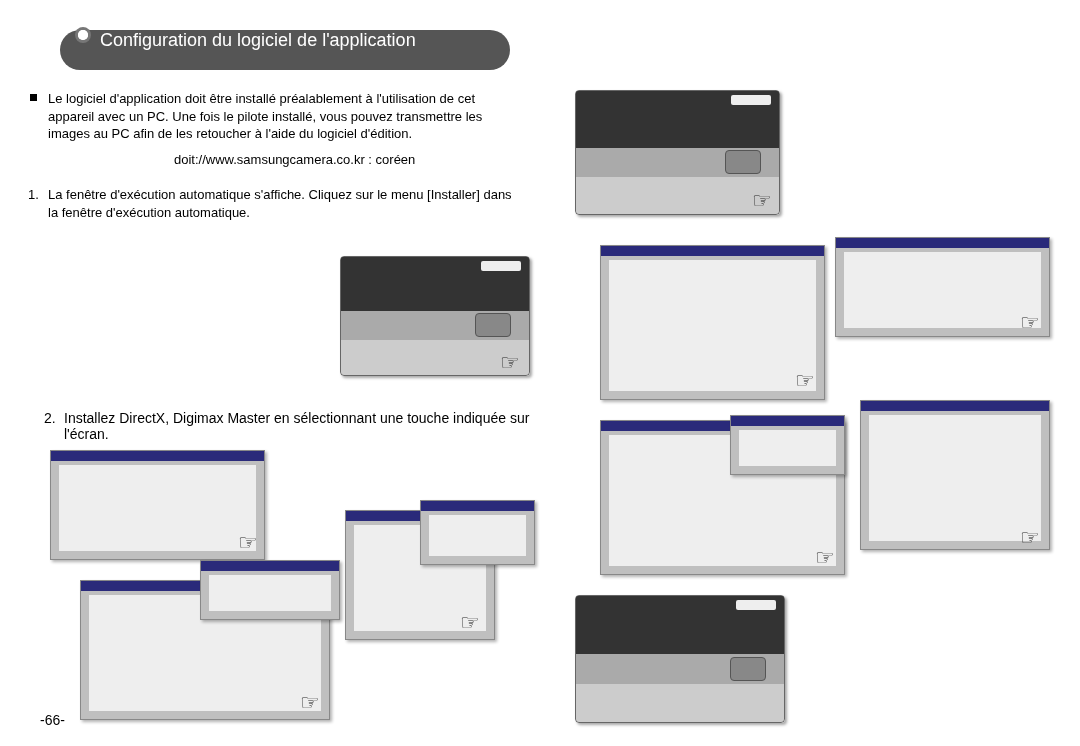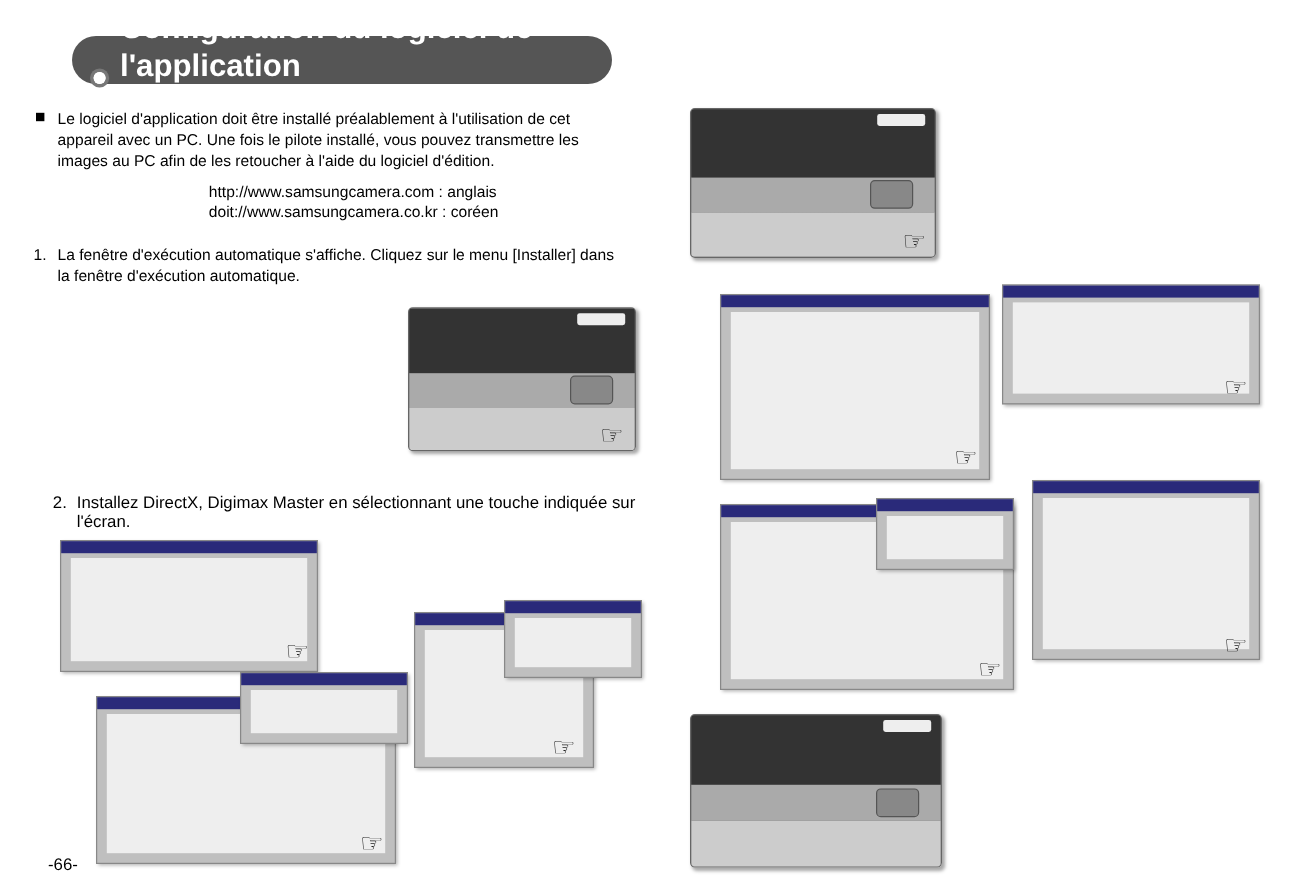--- a/index.html
+++ b/index.html
@@ -15,24 +15,24 @@
   }
   .title-bar {
     position: absolute;
     left: 60px;
     top: 30px;
     width: 450px;
     height: 40px;
     background: #555;
     border-radius: 20px;
     display: flex;
-    align-items: flex-end;
+    align-items: flex-start;
     color: #fff;
-    font-weight: bold;
-    font-size: 26px;
+    font-weight: normal;
+    font-size: 18px;
     padding-left: 40px;
     box-sizing: border-box;
   }
   .title-dot {
     position: absolute;
     left: 18px;
     width: 10px;
     height: 10px;
     border-radius: 50%;
     background: #fff;
@@ -89,21 +89,20 @@
   <span class="title-dot"></span>
   <span>Configuration du logiciel de l'application</span>
 </div>
 
 <div class="left-col">
   <div class="bullet-block">
     <span class="sq"></span>
     <span>Le logiciel d'application doit être installé préalablement à l'utilisation de cet appareil avec un PC. Une fois le pilote installé, vous pouvez transmettre les images au PC afin de les retoucher à l'aide du logiciel d'édition.</span>
   </div>
   <div class="links">
-    <div>http://www.samsungcamera.com : anglais</div>
     <div>doit://www.samsungcamera.co.kr : coréen</div>
   </div>
 
   <div class="step">
     <span class="num">1.</span>
     <span>La fenêtre d'exécution automatique s'affiche.  Cliquez sur le menu [Installer] dans la fenêtre d'exécution automatique.</span>
   </div>
 </div>
 
 <div class="installer" style="left:340px; top:256px; width:190px; height:120px;">

